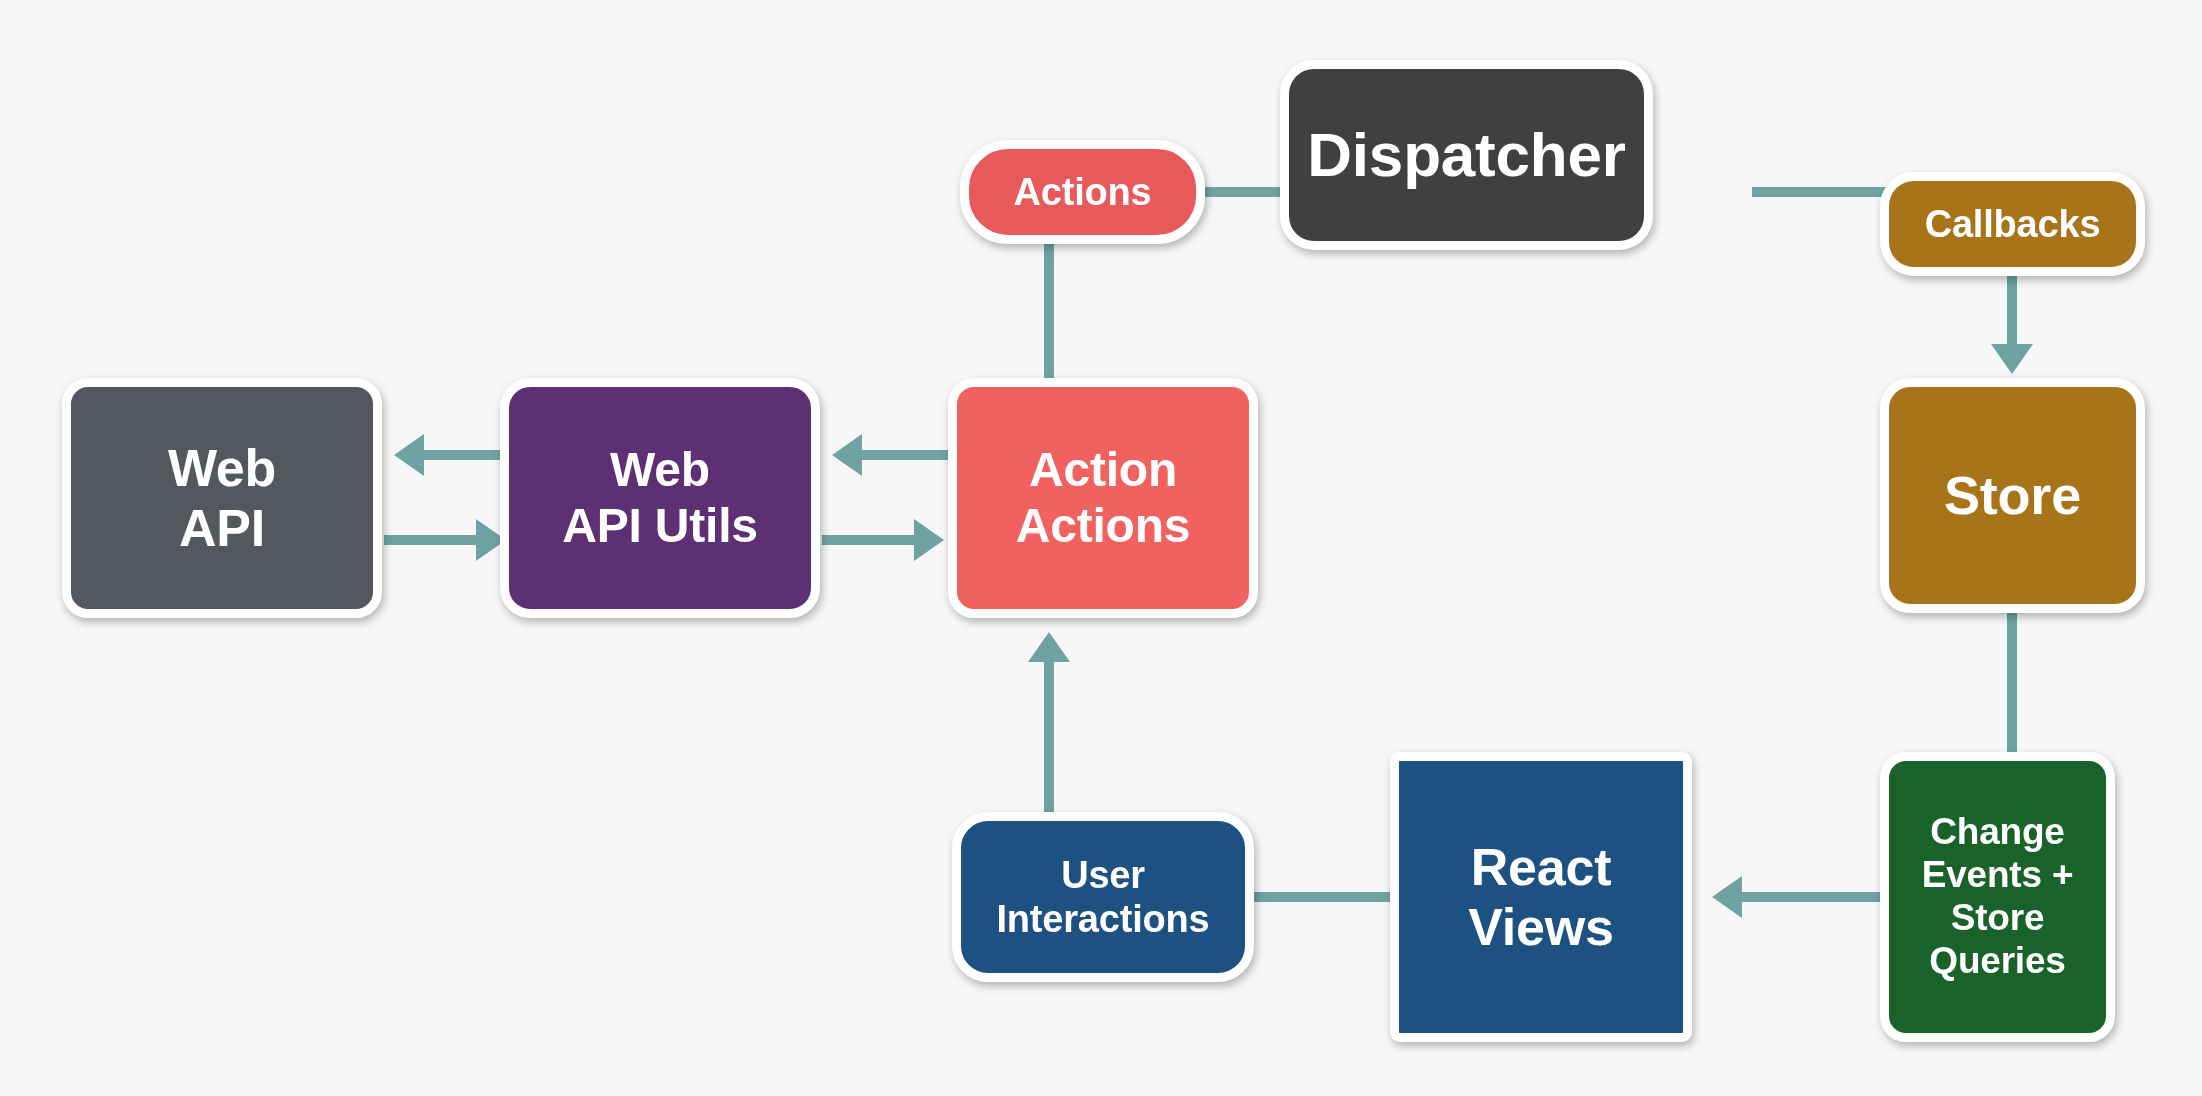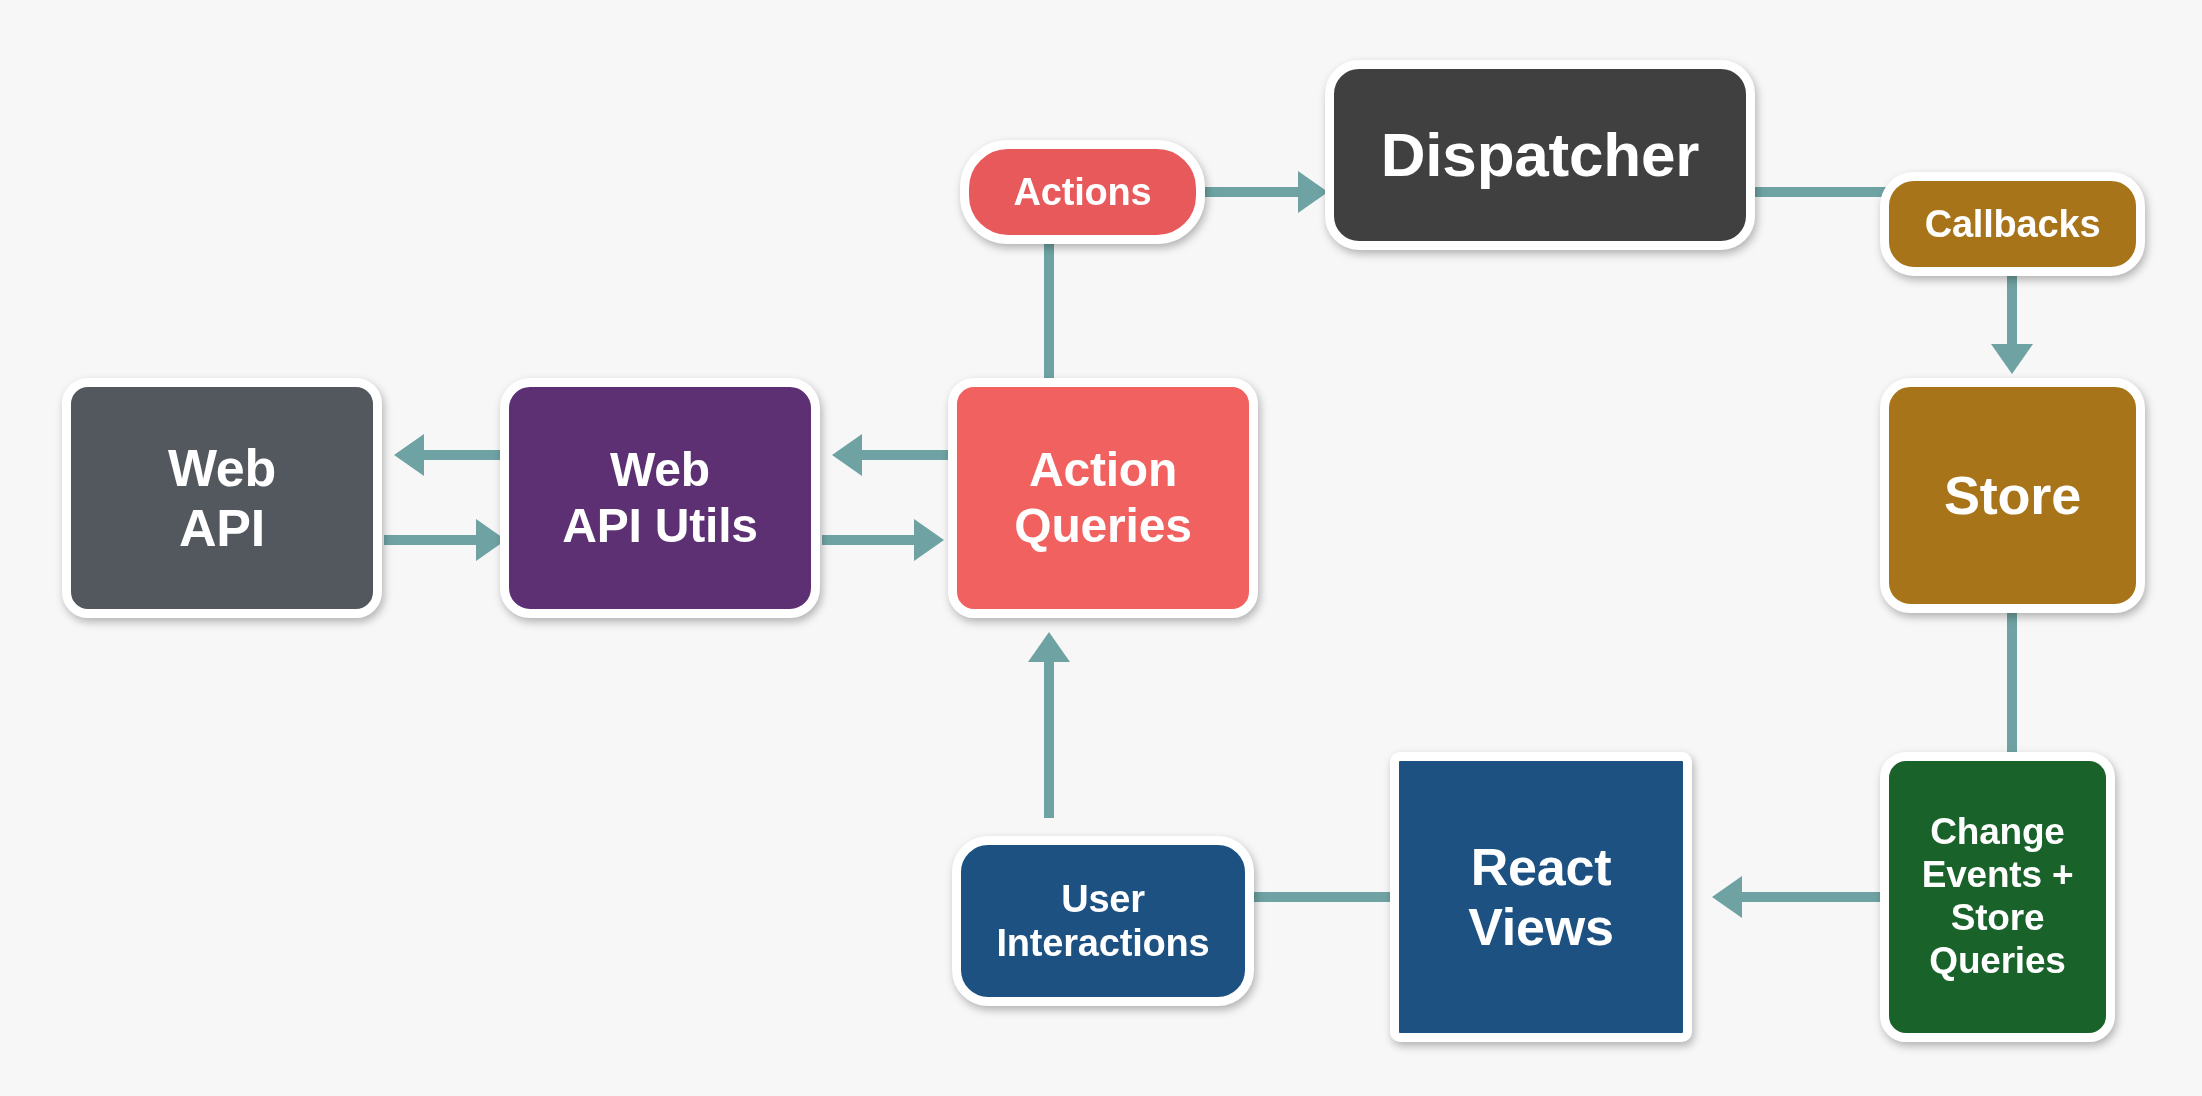--- a/index.html
+++ b/index.html
@@ -104,39 +104,39 @@
   <div class="head head-right" style="left:914px; top:519px;"></div>
 
   <div class="edge edge-h" style="left:424px; top:450px; width:92px;"></div>
   <div class="head head-left" style="left:394px; top:434px;"></div>
 
   <div class="edge edge-h" style="left:384px; top:535px; width:92px;"></div>
   <div class="head head-right" style="left:476px; top:519px;"></div>
 
   <div class="node" style="left:960px; top:140px; width:245px; height:104px; background:#e8595b; border-radius:48px; font-size:38px;">Actions</div>
 
-  <div class="node" style="left:1325px; top:60px; width:430px; height:190px; background:#404040; border-radius:34px; font-size:62px;">Dispatcher</div>
+  <div class="node" style="left:1280px; top:60px; width:373px; height:190px; background:#404040; border-radius:34px; font-size:62px;">Dispatcher</div>
 
   <div class="node" style="left:1880px; top:140px; width:265px; height:104px; background:#a8741a; border-radius:34px; font-size:38px;margin-top:32px;">Callbacks</div>
 
   <div class="node" style="left:1880px; top:378px; width:265px; height:235px; background:#a8741a; border-radius:30px; font-size:54px;">Store</div>
 
   <div class="node" style="left:1880px; top:752px; width:235px; height:290px; background:#19622a; border-radius:26px; font-size:37px;">Change
 Events +
 Store
 Queries</div>
 
   <div class="node" style="left:1390px; top:752px; width:302px; height:290px; background:#1c5182; border-radius:10px; font-size:52px;">React
 Views</div>
 
-  <div class="node" style="left:952px; top:836px; width:302px; height:170px; background:#1c5182; border-radius:36px; font-size:38px;">User
+  <div class="node" style="left:952px; top:812px; width:302px; height:170px; background:#1c5182; border-radius:36px; font-size:38px;">User
 Interactions</div>
 
   <div class="node" style="left:948px; top:378px; width:310px; height:240px; background:#f0615f; border-radius:26px; font-size:48px;">Action
-Queries</div>
+Actions</div>
 
   <div class="node" style="left:500px; top:378px; width:320px; height:240px; background:#5d3073; border-radius:30px; font-size:48px;">Web
 API Utils</div>
 
   <div class="node" style="left:62px; top:378px; width:320px; height:240px; background:#53585f; border-radius:26px; font-size:52px;">Web
 API</div>
 
 </div>
 
 </body></html>

